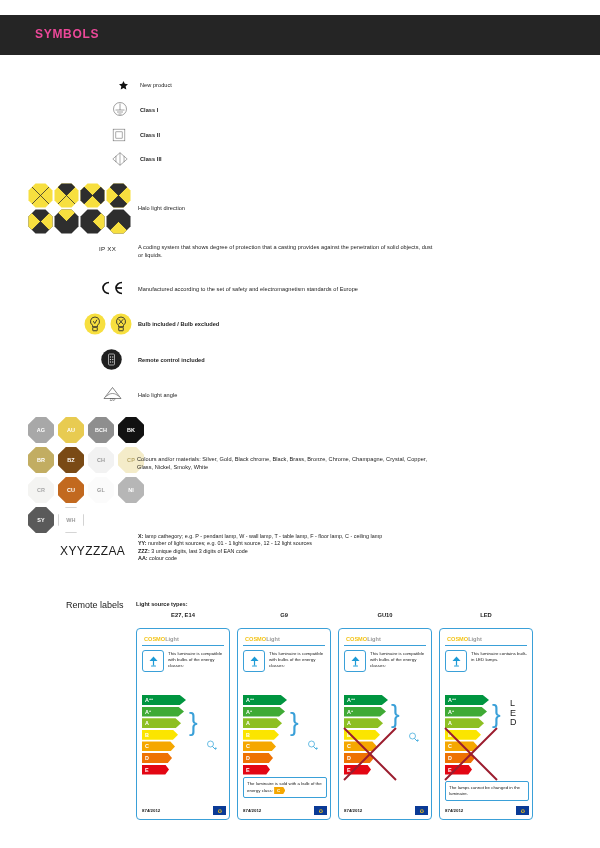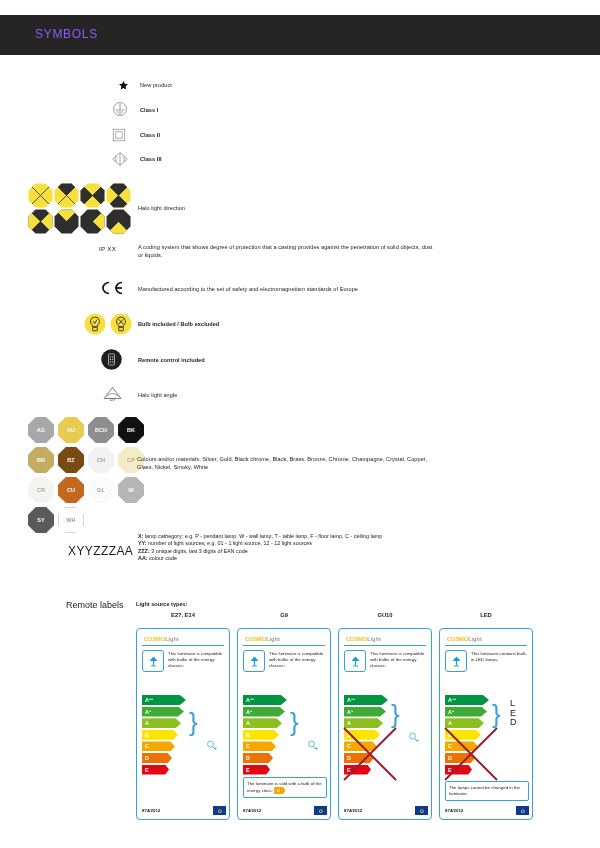--- a/index.html
+++ b/index.html
@@ -14,21 +14,21 @@
   }
 
   
   .topband { position:absolute; left:0; top:0; width:600px; height:15px; background:#ffffff; }
   .header {
     position:absolute; left:0; top:15px; width:600px; height:40px;
     background:#252525;
   }
   .header-title {
     position:absolute; left:35px; top:12px;
-    color:#8b5cf6; font-size:12px; font-weight:normal; letter-spacing:0.7px;
+    color:#ec4899; font-size:12px; font-weight:bold; letter-spacing:0.7px;
   }
 
   
   .row { position:absolute; display:flex; align-items:flex-start; }
   .row-label { font-size:5.6px; line-height:8px; color:#1b1b1b; letter-spacing:0.05px; }
   .row-label b { font-weight:bold; }
   svg { display:block; }
 
   
   .halo-grid { position:absolute; left:28px; top:183px; width:104px; }
@@ -40,21 +40,21 @@
   
   .col-grid { position:absolute; left:28px; top:417px; width:136px; }
   .col-row { display:flex; gap:4px; margin-bottom:4px; }
   .col-oct {
     width:26px; height:26px; display:flex; align-items:center; justify-content:center;
     clip-path:polygon(30% 0,70% 0,100% 30%,100% 70%,70% 100%,30% 100%,0 70%,0 30%);
     font-size:5.5px; font-weight:bold; letter-spacing:0.1px;
   }
 
   
-  .codeword { position:absolute; left:68px; top:544px; font-size:12px; letter-spacing:0.4px; color:#1b1b1b; }
+  .codeword { position:absolute; left:60px; top:544px; font-size:12px; letter-spacing:0.4px; color:#1b1b1b; }
   .codedesc { position:absolute; left:138px; top:533px; width:260px; font-size:5.4px; line-height:7.4px; }
   .codedesc b { font-weight:bold; }
 
   
   .en-title { position:absolute; left:66px; top:600px; font-size:9px; color:#1b1b1b; }
   .lst-title { position:absolute; left:136px; top:601px; font-size:5.6px; font-weight:bold; color:#1b1b1b; }
   .lst-head { position:absolute; top:612px; font-size:5.8px; font-weight:bold; text-align:center; color:#1b1b1b; }
 
   .card {
     position:absolute; top:628px; width:94px; height:192px;

